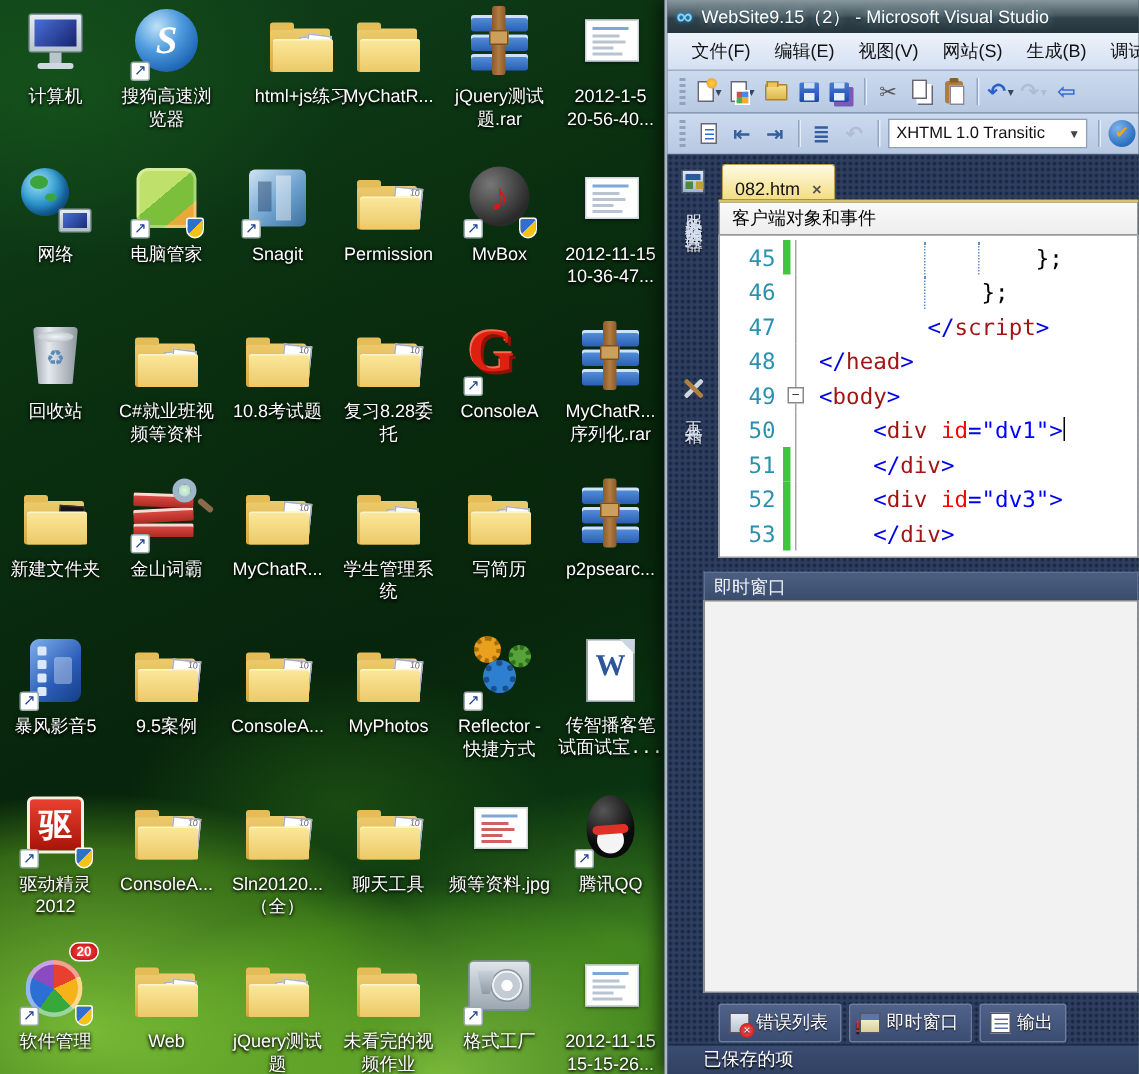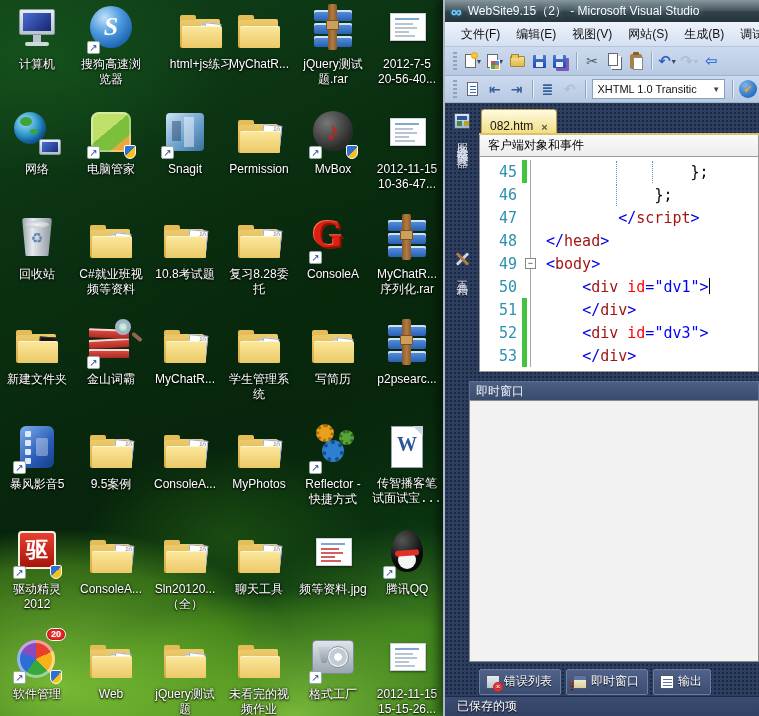--- a/index.html
+++ b/index.html
@@ -241,21 +241,21 @@
   .bicon.errlist { background:linear-gradient(#e8edf4,#b9c4d4); border:1px solid #556; }
   .bicon.errlist:after { content:"×"; position:absolute; right:-4px; bottom:-4px; width:10px; height:10px; border-radius:50%;
         background:radial-gradient(#f66,#b00); color:#fff; font-size:8px; line-height:10px; text-align:center; }
   .bicon.immw { background:linear-gradient(#fdf8e0,#d9cf9a); border:1px solid #556; }
   .bicon.immw:before { content:""; position:absolute; left:0; right:0; top:0; height:4px; background:#5a76a8; }
   .bicon.immw:after { content:"!"; position:absolute; left:-4px; bottom:-3px; color:#e03020; font-weight:bold; font-size:11px; }
   .bicon.outp { background:#fff; border:1px solid #556; }
   .bicon.outp:before { content:""; position:absolute; left:2px; top:3px; width:9px; height:1px; background:#5a76a8; box-shadow:0 3px 0 #5a76a8, 0 6px 0 #5a76a8; }
 
   .statusbar { position:absolute; left:0; bottom:0; width:100%; height:20px; background:linear-gradient(#3b4c72,#314163);
-        border-top:1px solid #1f2a44; color:#fff; font-size:12px; display:flex; align-items:center; padding-left:12px; text-shadow:0 1px 1px #000; }
+        border-top:1px solid #1f2a44; color:#fff; font-size:12px; display:flex; align-items:center; padding-left:24px; text-shadow:0 1px 1px #000; }
 </style>
 </head>
 <body>
 
 <div class="desktop">
   <div id="icon-grid">
       <div class="dicon" style="left: 0px; top: 4px;">
         <div class="dicon-img">
           <div class="g-monitor"></div>
           <div class="g-stand"></div>
@@ -311,21 +311,21 @@
         <div class="dicon-img">
           <div class="g-thumb">
             <i class="b1"></i>
             <i class="b2"></i>
             <i class="b3"></i>
             <i class="b4"></i>
             <i class="b5"></i>
           </div>
         </div>
         <div class="dicon-label">
-          <div>2012-7-5</div>
+          <div>2012-1-5</div>
           <div>20-56-40...</div>
         </div>
       </div>
       <div class="dicon" style="left: 0px; top: 109px;">
         <div class="dicon-img">
           <div class="g-globe"></div>
           <div class="g-minimon"></div>
         </div>
         <div class="dicon-label">
           <div>网络</div>

